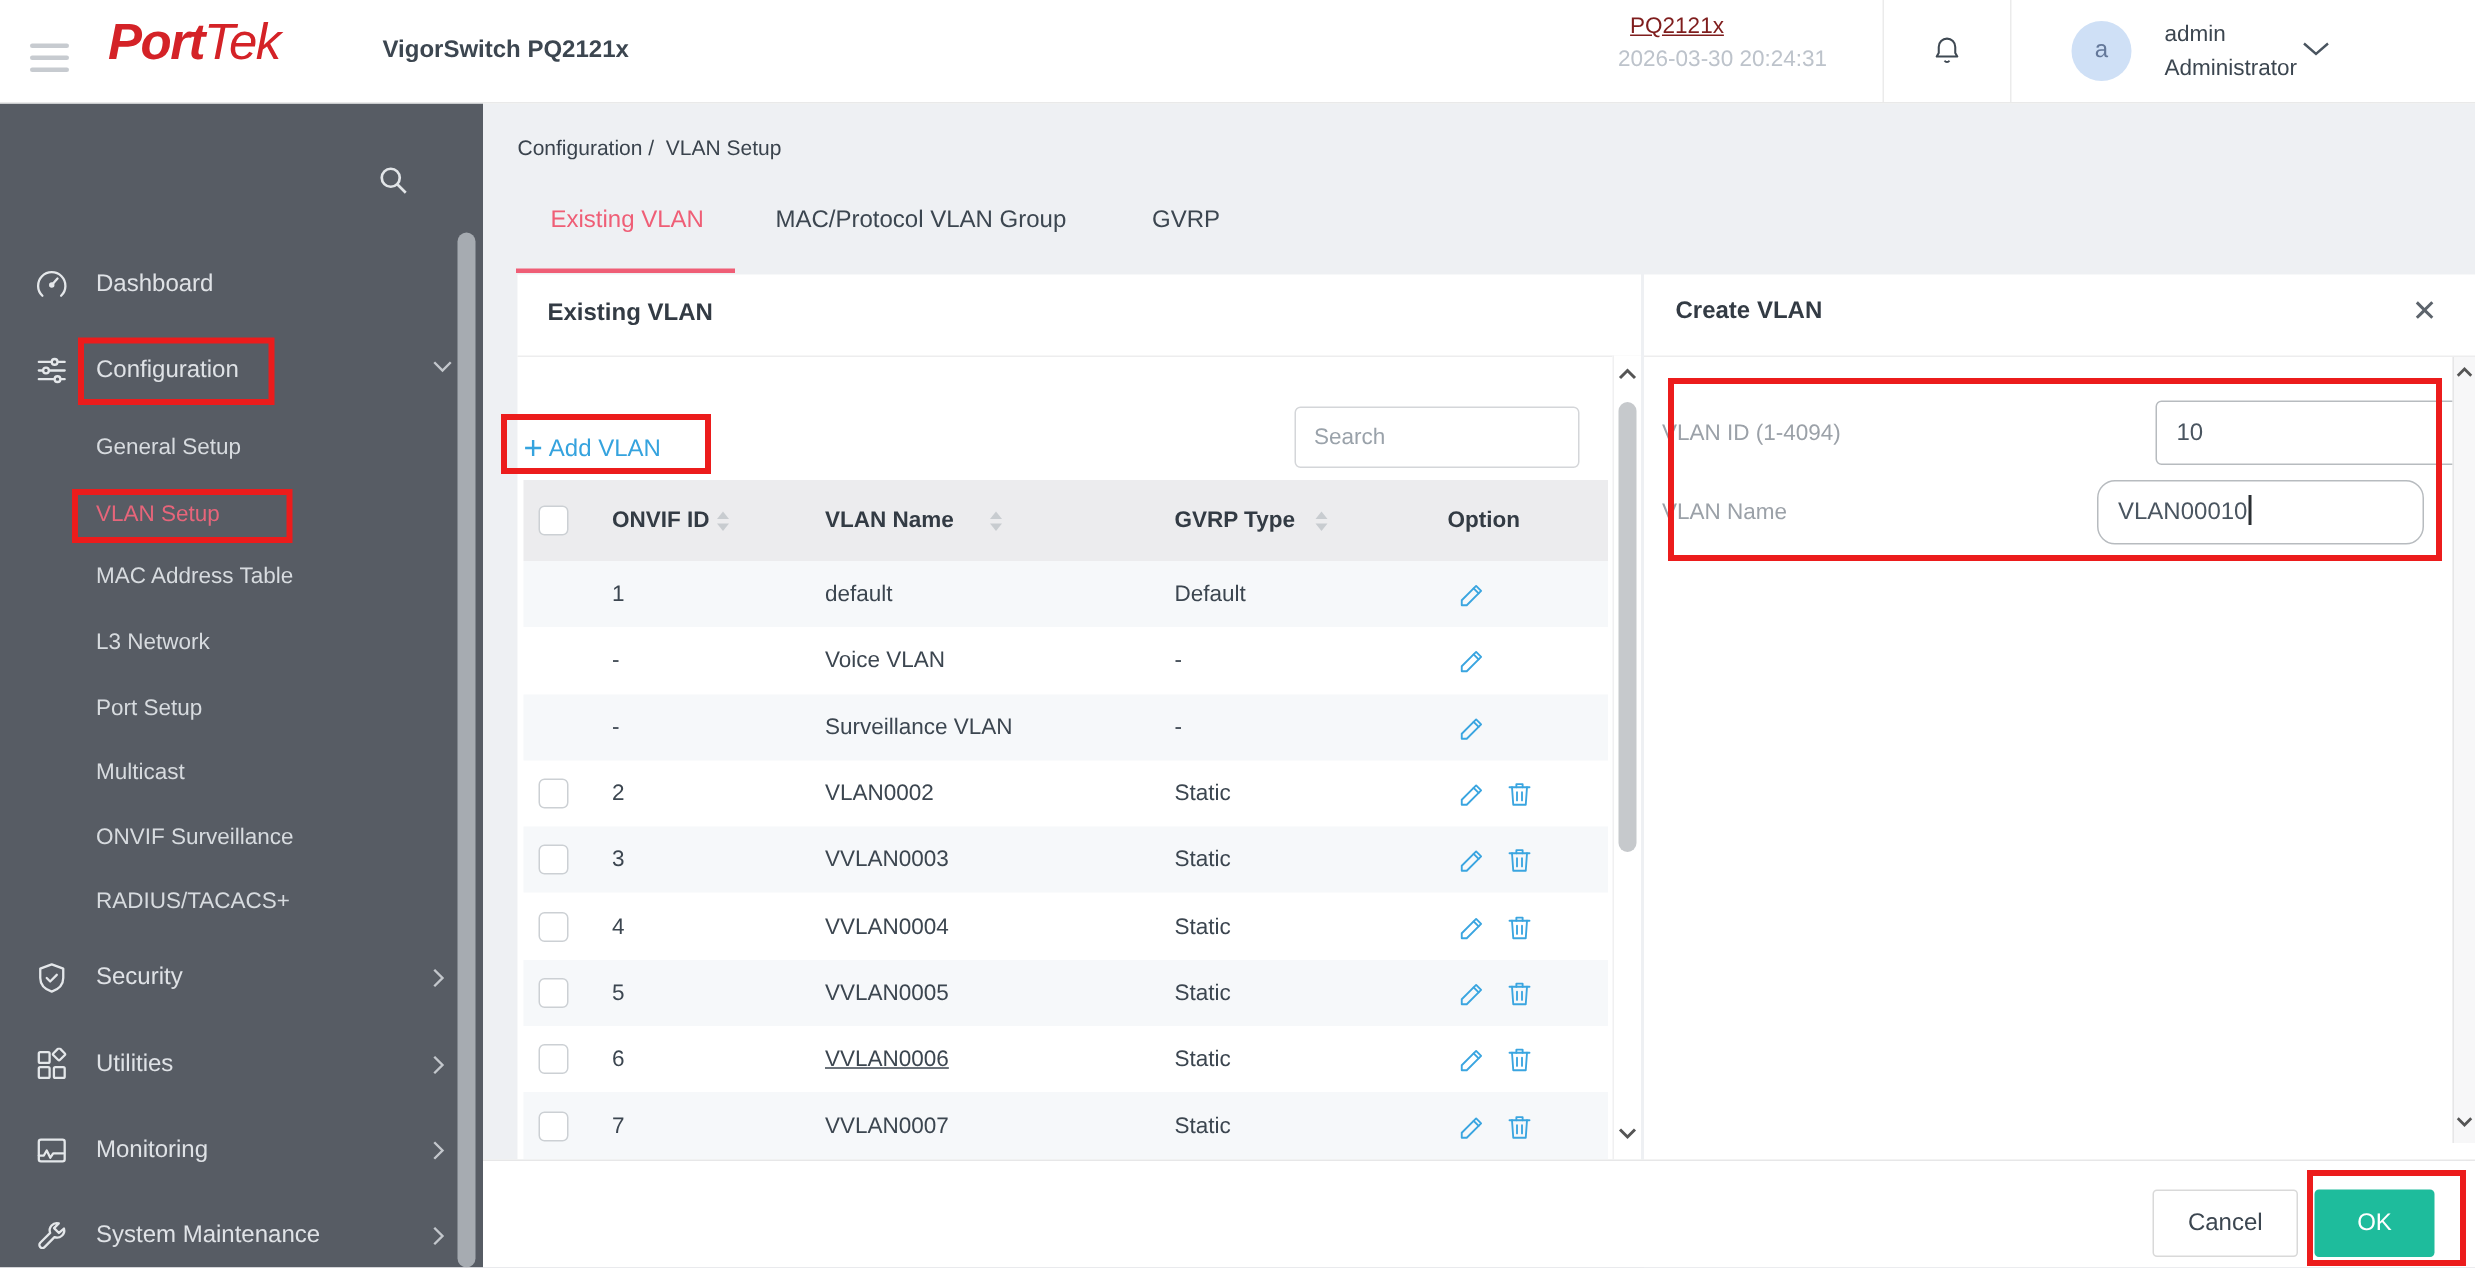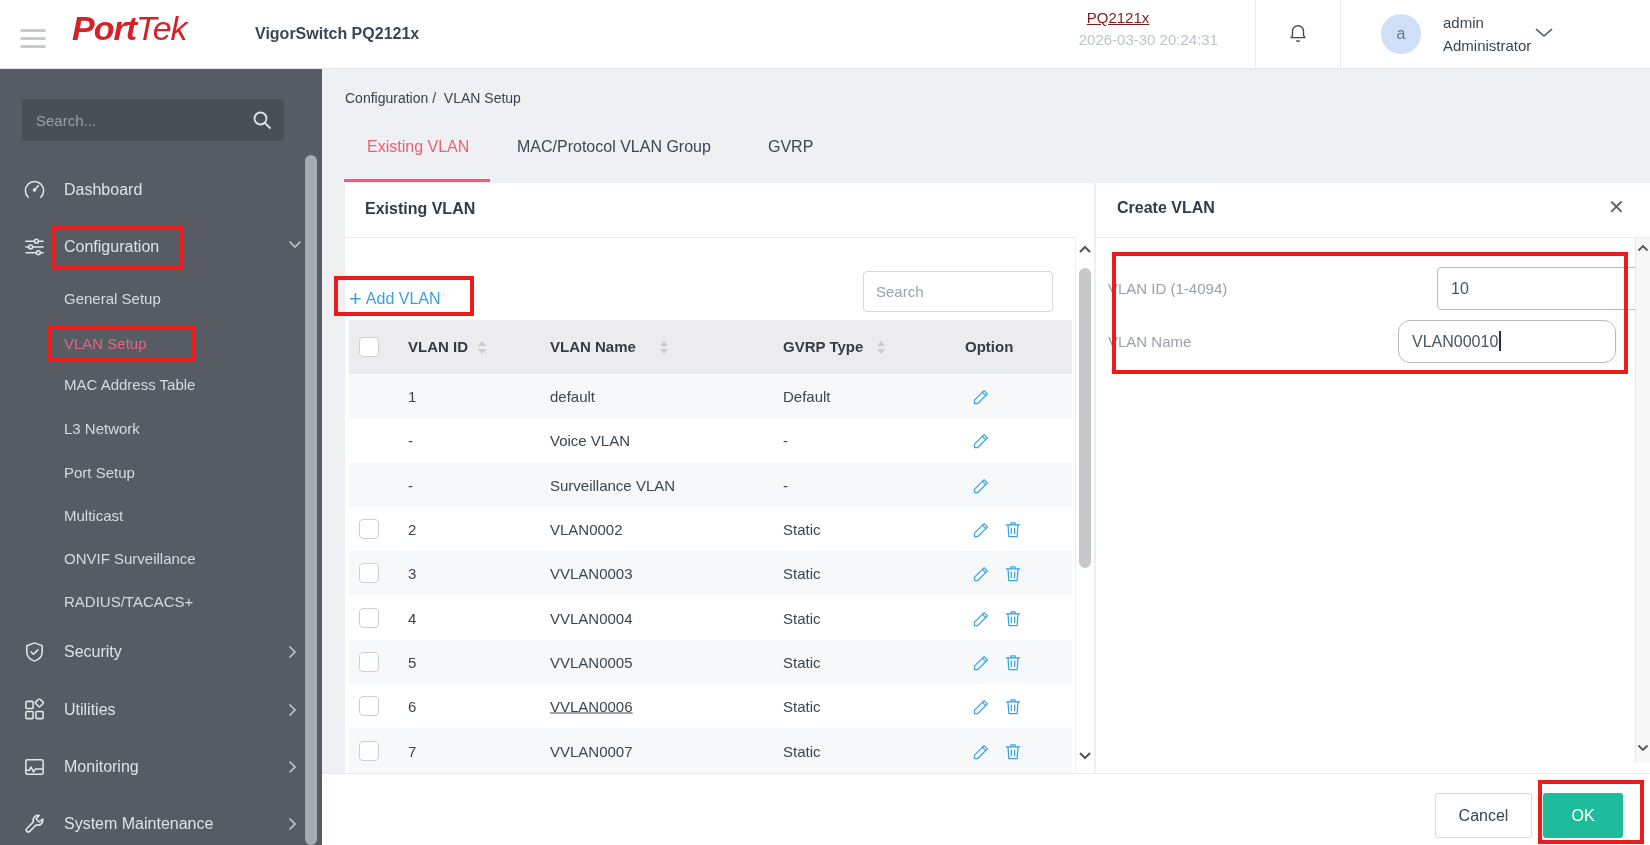--- a/index.html
+++ b/index.html
@@ -113,21 +113,20 @@
     <div class="abs uname" style="left:1443px;top:12px;">admin</div>
     <div class="abs uname" style="left:1443px;top:35px;">Administrator</div>
     <div class="abs" style="left:1535px;top:28px;">
       <svg viewBox="0 0 18 10" width="18" height="10" fill="none" stroke="#4a5560" stroke-width="1.6">
         <path d="M1 1l8 7 8-7"></path>
       </svg>
     </div>
   </div>
 
   <div class="sidebar">
-    <input class="sb-search" placeholder="Search..." style="">
     <div class="abs" style="left:252px;top:42px;width:20px;height:20px;">
       <svg viewBox="0 0 20 20" width="20" height="20" fill="none" stroke="#e2e5e8" stroke-width="1.8">
         <circle cx="8.5" cy="8.5" r="6"></circle>
           <path d="M13 13l5.5 5.5"></path>
       </svg>
     </div>
     <div id="sb-items">
         <div class="sb-item " style="top: 100px;">
           <span class="ico">
             <svg viewBox="0 0 24 24" width="23" height="23" fill="none" stroke="#e4e7ea" stroke-width="1.6" stroke-linecap="round" stroke-linejoin="round">
@@ -248,21 +247,21 @@
   <div class="card">
     <div class="card-title">Existing VLAN</div>
     <div class="hdiv" style="top:54px;"></div>
 
     <div class="addvlan"><span class="plus">+</span><span>Add VLAN</span></div>
 
     <input class="tbl-search" placeholder="Search" style="">
 
     <div class="thead">
       <span class="cbx" style="left:10px;top:27px;"></span>
-      <span class="th" style="left:59px;">VLAN ID</span>
+      <span class="th" style="left:59px;">ONVIF ID</span>
       <span class="sorter" style="left:129px;">
           <i class="up"></i>
           <i class="dn"></i>
         </span>
       <span class="th" style="left:201px;">VLAN Name</span>
       <span class="sorter" style="left:311px;">
           <i class="up"></i>
           <i class="dn"></i>
         </span>
       <span class="th" style="left:434px;">GVRP Type</span>

